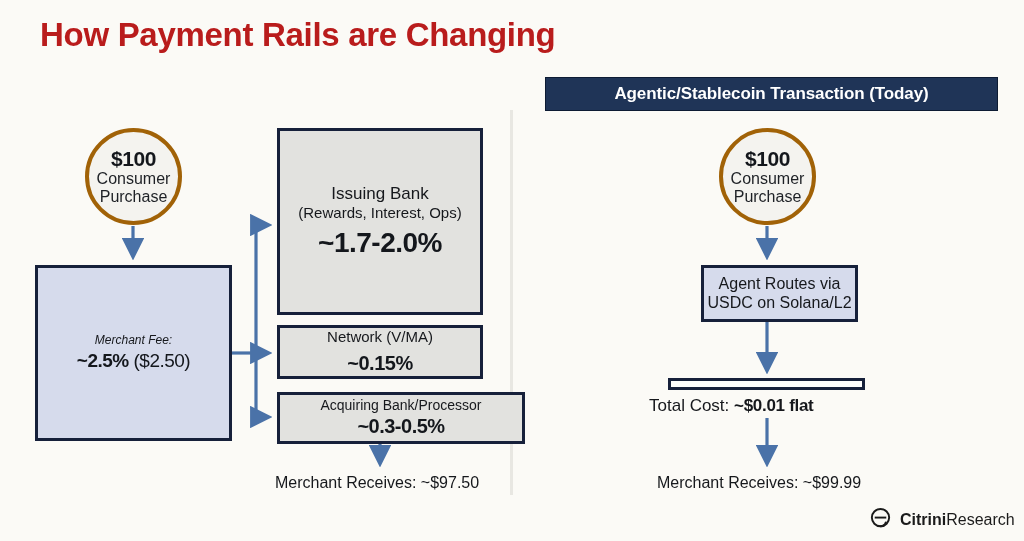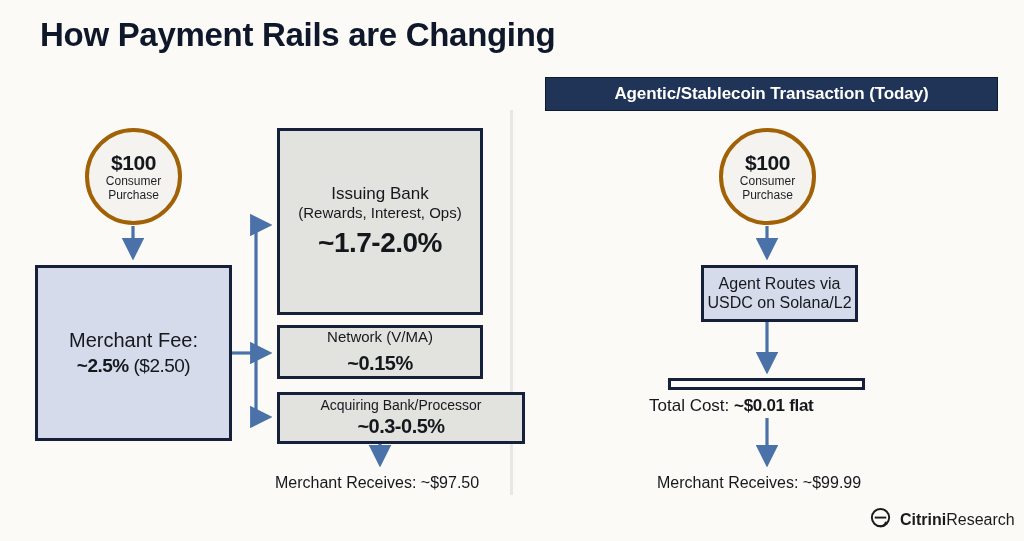--- a/index.html
+++ b/index.html
@@ -10,21 +10,21 @@
     overflow:hidden;
     position:relative;
     color:#111;
   }
   #stage{position:absolute;inset:0;}
 
   
   .main-title{
     position:absolute;left:40px;top:16px;
     font-size:33px;font-weight:bold;
-    color:#0f172a;
+    color:#b91c1c;
     letter-spacing:-0.3px;
     white-space:nowrap;
   }
 
   
   .panel-header{
     position:absolute;
     background:#1f3457;
     border:1px solid #0d1b33;
     color:#ffffff;
@@ -49,40 +49,40 @@
     width:97px;height:97px;
     border-radius:50%;
     background:#f4f3ef;
     border:4px solid #a16207;
     box-sizing:border-box;
     display:flex;flex-direction:column;
     align-items:center;justify-content:center;
     line-height:1.05;
   }
   .circle .amt{font-size:21px;font-weight:bold;color:#14171c;letter-spacing:-0.4px;}
-  .circle .sub{font-size:12px;color:#1d2025;text-align:center;margin-top:1px;}
+  .circle .sub{font-size:16px;color:#1d2025;text-align:center;margin-top:1px;}
   #circle-left  {left:85px; top:128px;}
   #circle-right {left:719px;top:128px;}
 
   
   .box{
     position:absolute;box-sizing:border-box;
     border:3px solid #16203a;
     display:flex;flex-direction:column;
     align-items:center;justify-content:center;
     text-align:center;line-height:1.18;
   }
   .box.lav{background:#d6dbec;}
   .box.gry{background:#e2e2df;}
   .box .l1{font-size:15px;color:#16181c;}
   .box .l2{font-size:15px;color:#16181c;}
   .box .big{font-weight:bold;color:#14171c;letter-spacing:-0.5px;}
 
   #box-merchant-fee{left:35px;  top:265px; width:197px;height:176px;}
-  #box-merchant-fee .l1{font-size:20px;}
+  #box-merchant-fee .l1{font-size:12px;font-style:italic;}
   #box-merchant-fee .big{font-size:19px;margin-top:3px;text-align:center;}
   #box-merchant-fee .big .paren{font-weight:normal;}
 
   #box-issuing{left:277px; top:128px; width:206px;height:187px;}
   #box-issuing .l1{font-size:17px;}
   #box-issuing .l2{font-size:15px;}
   #box-issuing .big{font-size:28px;margin-top:4px;}
 
   #box-network{left:277px; top:325px; width:206px;height:54px;justify-content:space-between;}
   #box-network .l1{font-size:15px;}

